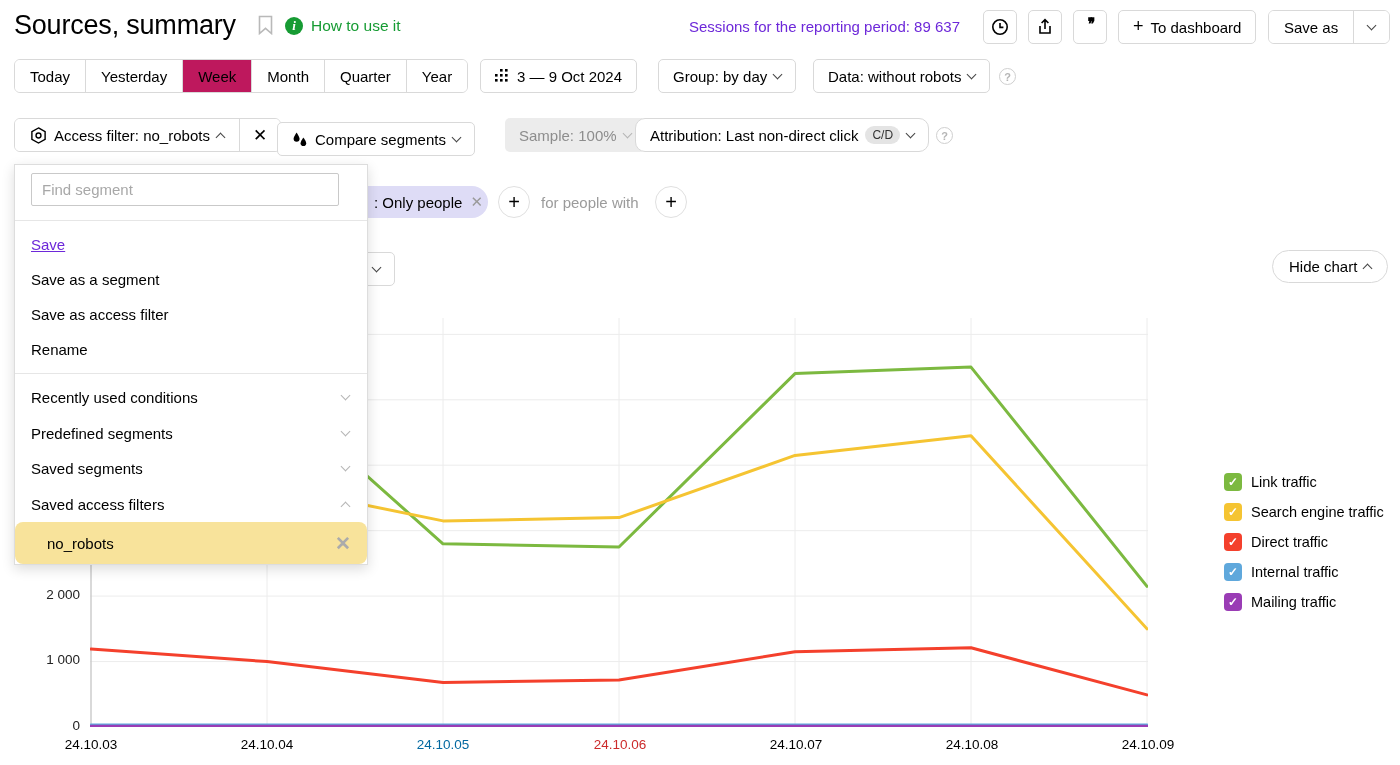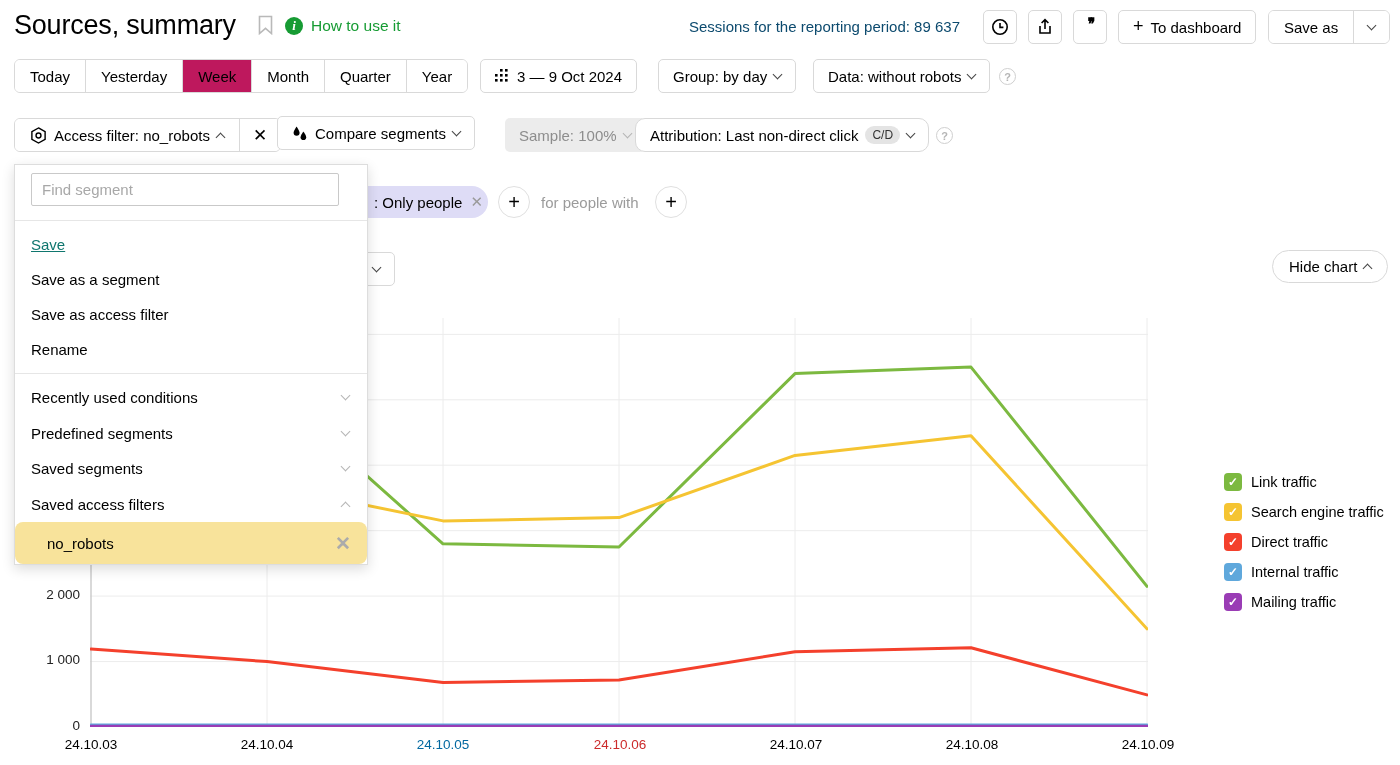--- a/index.html
+++ b/index.html
@@ -52,38 +52,38 @@
     font-size: 20px; font-weight: 400; cursor: pointer;
   }
   .x-glyph { color: #9a9a9a; font-size: 15px; }
 
   
   .title { font-size: 27px; font-weight: 400; letter-spacing: -0.2px; }
   .howto { color: #169b33; font-size: 15.5px; cursor: pointer; }
   .info-dot { display: inline-flex; width: 18px; height: 18px; border-radius: 50%; background: #169b33;
     color: #fff; align-items: center; justify-content: center;
     font-family: "Liberation Serif", serif; font-style: italic; font-weight: bold; font-size: 13px; }
-  .sessions { color: #0c4a6e; font-size: 15px; text-align: right; }
+  .sessions { color: #6d28d9; font-size: 15px; text-align: right; }
 
   
   .panel {
     left: 14px; top: 164px; width: 354px; z-index: 20;
     background: #fff; border: 1px solid #ddd;
     box-shadow: 0 4px 12px rgba(0,0,0,.14);
     display: flex; flex-direction: column;
   }
   .panel input {
     margin: 8px 28px 8px 16px; height: 33px; border: 1px solid #c9c9c9; border-radius: 2px;
     font-size: 15px; padding: 0 10px; font-family: inherit; color: #000; outline: none;
   }
   .panel input::placeholder { color: #a8a8a8; }
   .pdivider { border-top: 1px solid #e6e6e6; margin-top: 6px; }
   .pgroup { padding: 6px 0; }
   .pitem { height: 35px; display: flex; align-items: center; padding: 0 16px; font-size: 15px; cursor: pointer; }
-  .pitem.disabled { color: #0f766e; cursor: default; text-decoration: underline; }
+  .pitem.disabled { color: #6d28d9; cursor: default; text-decoration: underline; }
   .psection { height: 35.5px; display: flex; align-items: center; justify-content: space-between;
     padding: 0 18px 0 16px; font-size: 15px; cursor: pointer; }
   .prow-selected { height: 42px; background: #f8e39b; display: flex; align-items: center;
     justify-content: space-between; padding: 0 16px 0 32px; font-size: 15px; cursor: pointer; border-radius: 8px; }
   .prow-selected .x-big { color: #ababab; font-size: 19px; font-weight: bold; cursor: pointer; }
 
   
   .chip {
     display: inline-flex; align-items: center; height: 32px; border-radius: 16px;
     background: #dedcf6; font-size: 15px; gap: 8px; cursor: pointer;
@@ -179,21 +179,21 @@
   <span class="seg">
     <svg width="17" height="17" viewBox="0 0 18 18">
       <polygon points="9,1 16,5 16,13 9,17 2,13 2,5" fill="none" stroke="#000" stroke-width="1.5"></polygon>
       <circle cx="9" cy="9" r="2.6" fill="none" stroke="#000" stroke-width="1.5"></circle>
     </svg>
     <span>Access filter: no_robots</span>
     <i class="chev up"></i>
   </span>
   <span class="seg" style="padding:0 13px; font-size:17px;">✕</span>
 </div>
-<button class="btn abs" style="left:277px; top:116px;">
+<button class="btn abs" style="left:277px; top:122px;">
   <svg width="16" height="17" viewBox="0 0 16 17">
     <path d="M4.6 1.5 C4.6 1.5 1.6 5.8 1.6 7.8 a3 3 0 0 0 6 0 C7.6 5.8 4.6 1.5 4.6 1.5 Z" fill="#000"></path>
     <path d="M11.4 6.5 C11.4 6.5 8.6 10.4 8.6 12.2 a2.8 2.8 0 0 0 5.6 0 C14.2 10.4 11.4 6.5 11.4 6.5 Z" fill="#000"></path>
   </svg>
   <span>Compare segments</span>
   <i class="chev"></i>
 </button>
 <div class="muted-btn abs" style="left:505px; top:118px;">
   <span>Sample: 100%</span>
   <i class="chev gray"></i>

